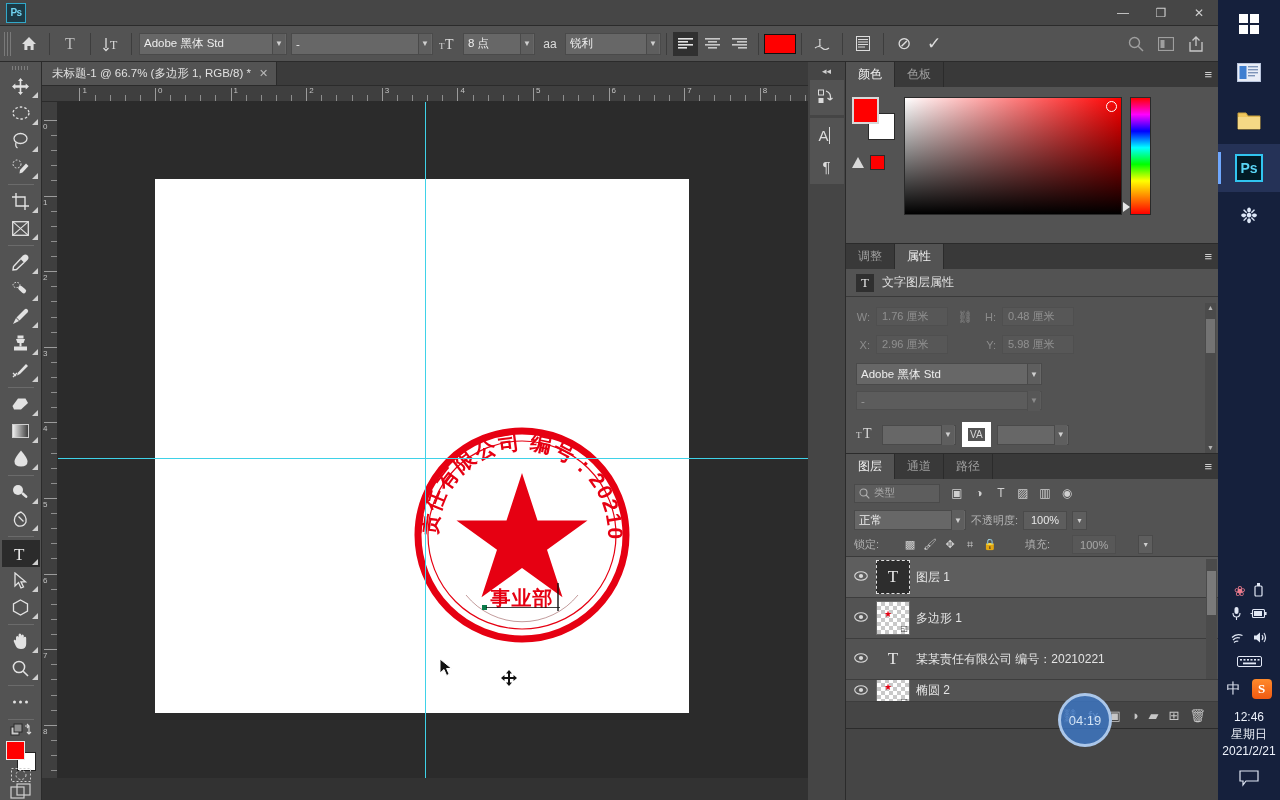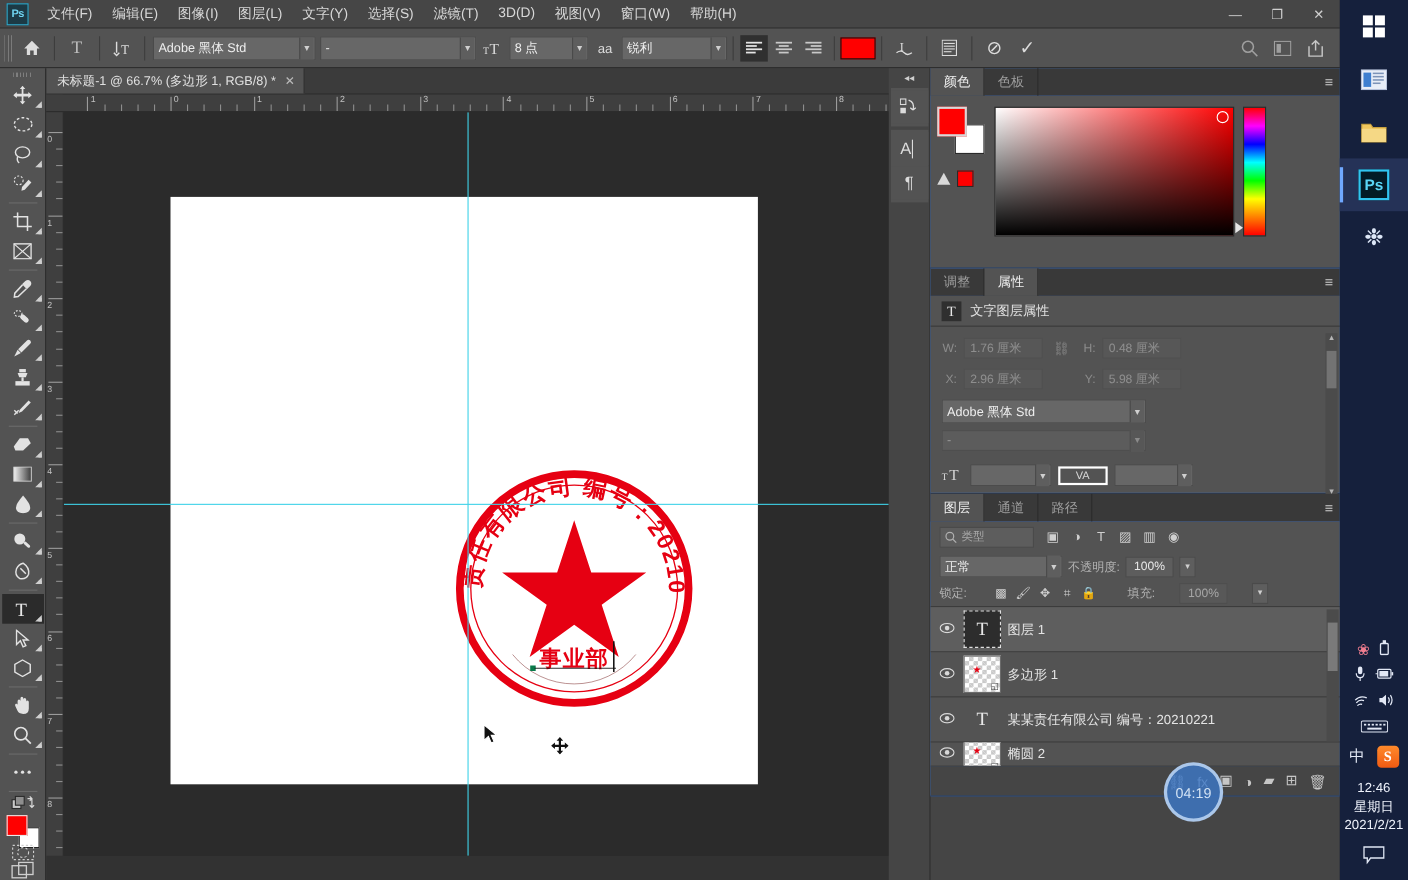--- a/index.html
+++ b/index.html
@@ -300,33 +300,20 @@
     gap:2px; }
   .win-logo i { background:#ffffff; display:block; }
 </style>
 </head>
 <body>
 
 <div id="app">
 
   <div class="menubar">
     <div class="ps-logo">Ps</div>
-    <div id="menu-items" style="display:flex;">
-        <div class="menu-item">文件(F)</div>
-        <div class="menu-item">编辑(E)</div>
-        <div class="menu-item">图像(I)</div>
-        <div class="menu-item">图层(L)</div>
-        <div class="menu-item">文字(Y)</div>
-        <div class="menu-item">选择(S)</div>
-        <div class="menu-item">滤镜(T)</div>
-        <div class="menu-item">3D(D)</div>
-        <div class="menu-item">视图(V)</div>
-        <div class="menu-item">窗口(W)</div>
-        <div class="menu-item">帮助(H)</div>
-      </div>
     <div class="wincontrols">
       <div>—</div>
       <div>❐</div>
       <div class="close">✕</div>
     </div>
   </div>
 
   <div class="optionsbar">
     <div class="grip"></div>
     <div class="ob-icon">
@@ -857,21 +844,21 @@
             <span style="font-size:12px;color:#d8d8d8;">
               <svg width="20" height="14" viewBox="0 0 20 14">
                   <text x="0" y="12" font-size="9" font-family="Liberation Serif" fill="#d8d8d8">T</text>
                   <text x="7" y="12" font-size="14" font-family="Liberation Serif" fill="#d8d8d8">T</text>
                 </svg>
             </span>
             <span class="ob-field" style="width:74px;height:20px;">
               <span class="cv"></span>
               <span class="caret">▼</span>
             </span>
-            <span style="font-size:10px;color:#d8d8d8;border:2px solid #ffffff;padding:1px 14px;">VA</span>
+            <span style="font-size:10px;color:#d8d8d8;border:6px solid #ffffff;padding:1px 2px;">VA</span>
             <span class="ob-field" style="width:72px;height:20px;">
               <span class="cv"></span>
               <span class="caret">▼</span>
             </span>
           </div>
           <div class="prop-scroll">
             <div class="up">▲</div>
             <div class="thumb"></div>
             <div class="dn">▼</div>
           </div>

